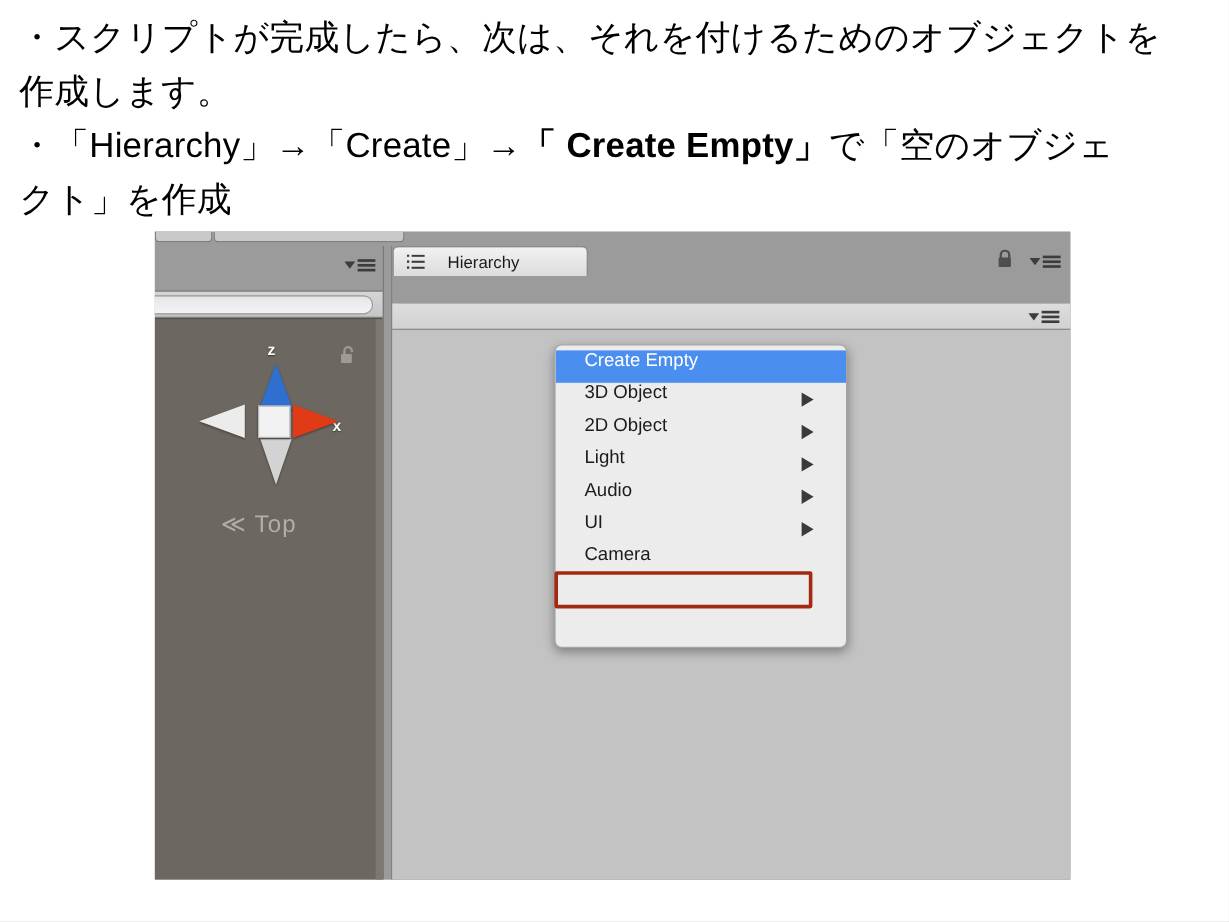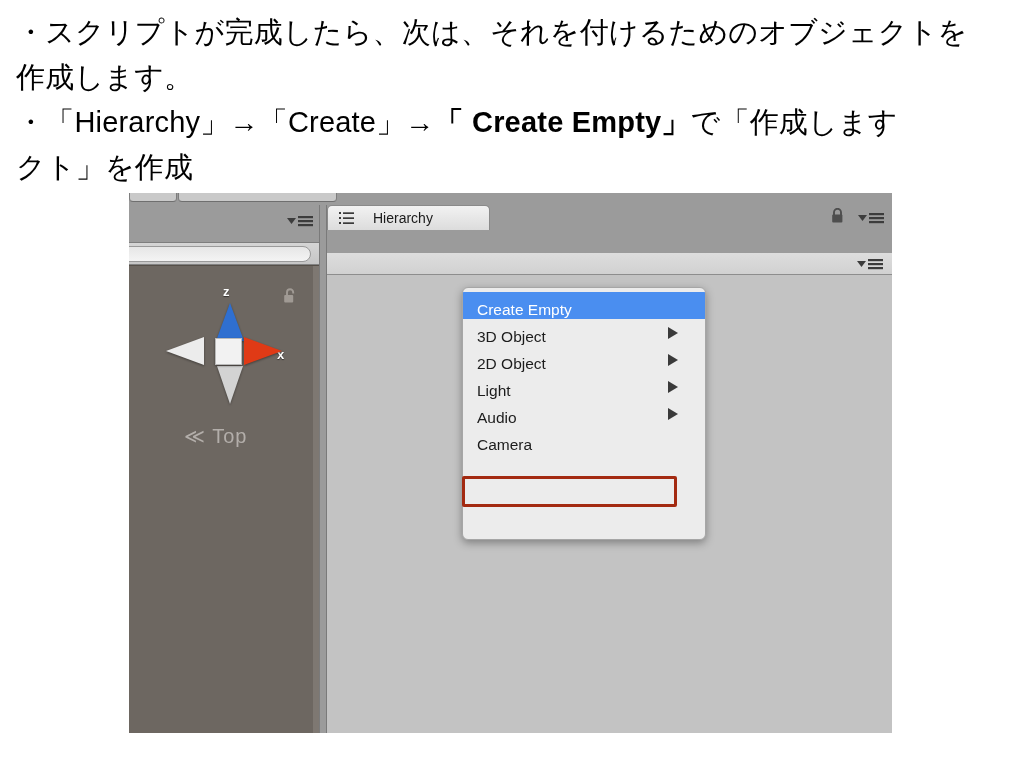--- a/index.html
+++ b/index.html
@@ -251,24 +251,24 @@
     background: #ececec;
     border: 1px solid #a6a6a6;
     border-radius: 6px;
     box-shadow: 0 3px 9px rgba(0,0,0,.35);
     overflow: hidden;
     padding-top: 4px;
   }
   .ctx-item {
     position: relative;
     height: 27px;
-    display: flex; align-items: flex-end;
+    display: flex; align-items: flex-start;
     font-size: 15.5px;
     color: #1c1c1c;
-    padding-left: 14px;
+    padding-left: 24px;
   }
   .ctx-item.selected {
     background: #4a8ef0;
     color: #ffffff;
   }
   .ctx-arrow {
     position: absolute; right: 27px; top: 8px;
     width: 0; height: 0;
     border-top: 6px solid transparent;
     border-bottom: 6px solid transparent;
@@ -283,21 +283,21 @@
     border-radius: 2px;
     pointer-events: none;
     z-index: 50;
   }
 </style>
 </head>
 <body>
 
 <div id="slide-text"><span>・スクリプトが完成したら、次は、それを付けるためのオブジェクトを</span>
 <span>作成します。</span>
-<span>・「Hierarchy」→「Create」→</span><span class="bold">「 Create Empty」</span><span>で「作成します</span>
+<span>・「Hierarchy」→「Create」→</span><span class="bold">「 Create Empty」</span><span>で「空のオブジェ</span>
 <span>クト」を作成</span></div>
 
 <div id="unity-shot">
 
   <div class="top-tab-strip">
     <div class="tab-stub s1"></div>
     <div class="tab-stub s2"></div>
   </div>
 
   <div class="scene-panel">
@@ -404,20 +404,24 @@
         </div>
         <div class="ctx-item">
           <span>Light</span>
           <span class="ctx-arrow"></span>
         </div>
         <div class="ctx-item">
           <span>Audio</span>
           <span class="ctx-arrow"></span>
         </div>
         <div class="ctx-item">
+          <span>UI</span>
+          <span class="ctx-arrow"></span>
+        </div>
+        <div class="ctx-item">
           <span>Camera</span>
         </div>
       </div>
   </div>
 
   <div class="annot-box"></div>
 
 </div>
 
 </body></html>

